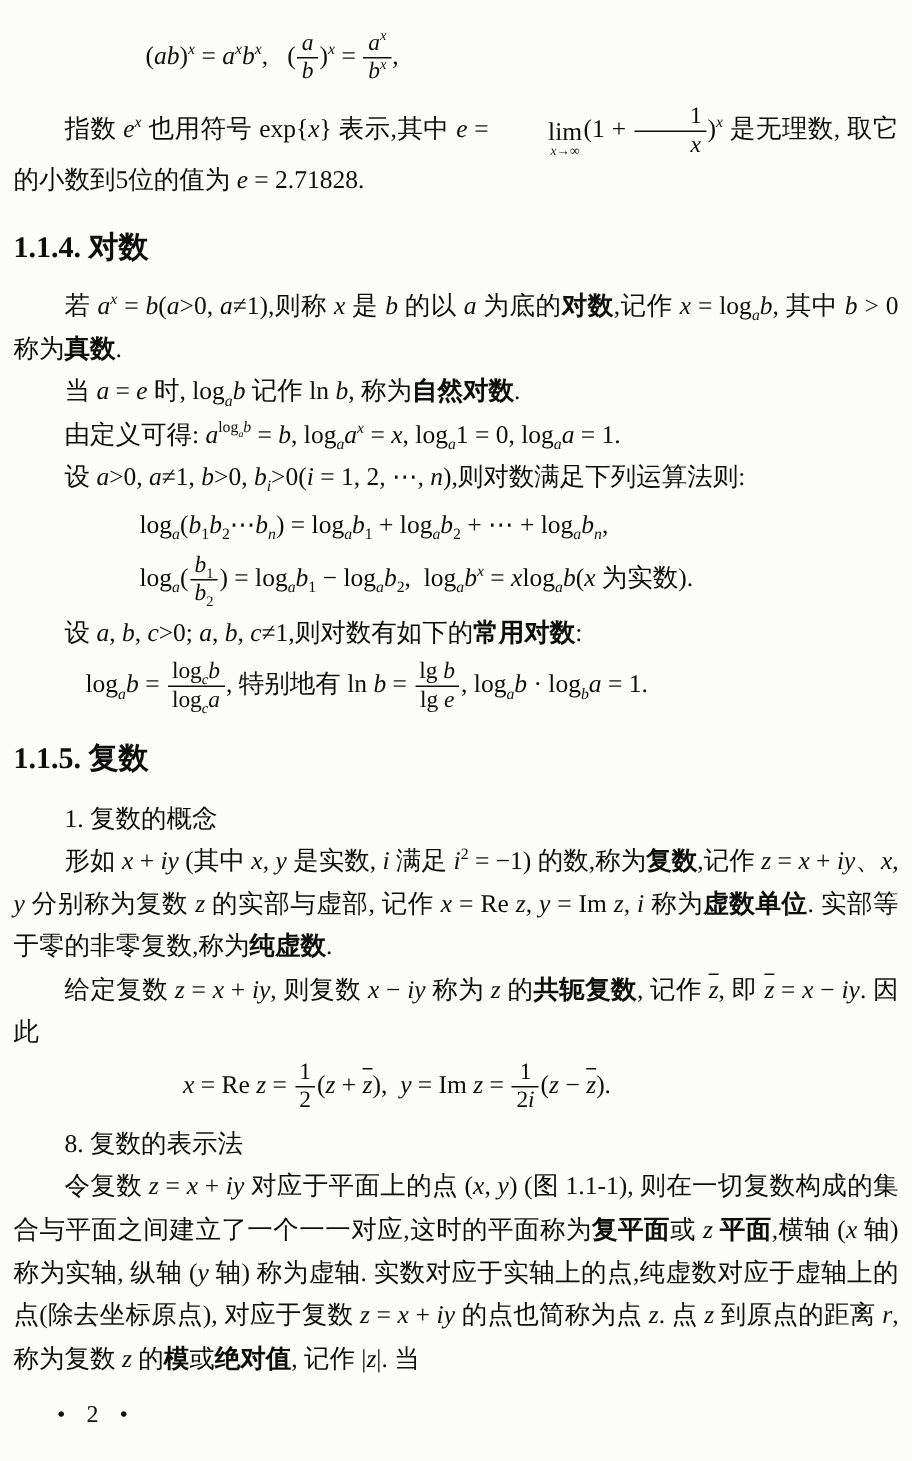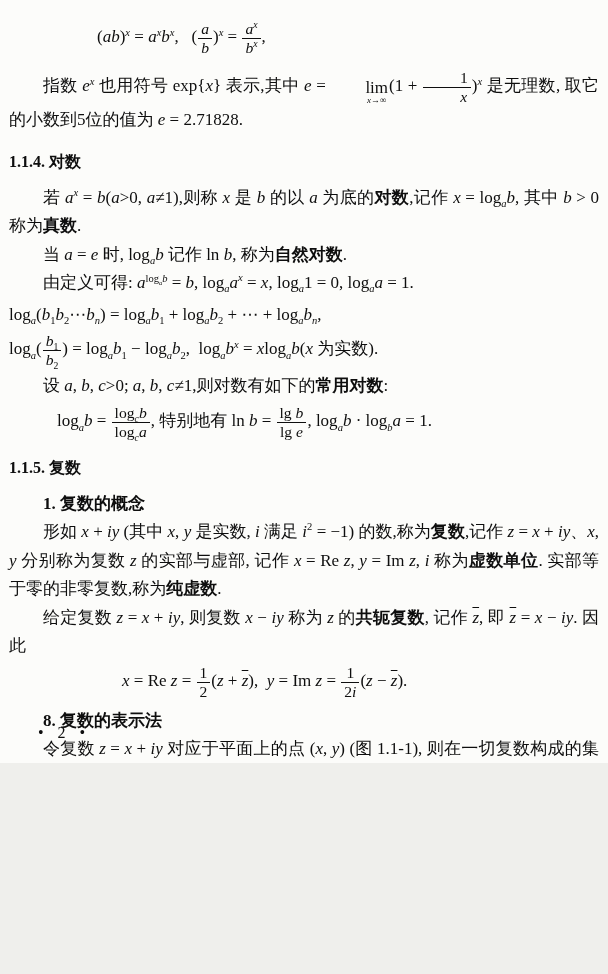--- a/index.html
+++ b/index.html
@@ -1,36 +1,36 @@
 <!DOCTYPE html>
 <html><head>
 <meta charset="utf-8">
 <style>
   * { margin:0; padding:0; box-sizing:border-box; }
   html,body { width:608px; background:#efefec; }
   .page {
     position:relative;
-    width:608px; height:763px;
+    width:608px; height:974px;
     background:#fcfcfa;
     color:#0e0e0e;
     font-family:"Liberation Serif","DejaVu Serif",serif;
     font-size:17px;
     line-height:1.68;
     padding:16px 9px 0 9px;
     overflow:hidden;
   }
   .para { text-align:justify; text-indent:2em; }
   .h {
-    font-size:16px; font-weight:bold;
+    font-size:20px; font-weight:bold;
     margin:14px 0 8px 0;
   }
-  .sub { font-weight:bold; }
+  .sub { font-weight:normal; }
   .formula { text-indent:0; margin:3px 0; }
   .f-pow   { margin:4px 0 12px 88px; }
-  .f-ind   { }
+  .f-ind   { margin-left:84px; }
   .f-base  { margin-left:48px; margin-bottom:10px;font-family:Liberation Serif, serif; }
   .f-reim  { margin-left:113px; margin-bottom:6px; }
   sup, sub { font-size:0.62em; line-height:0; }
   .it   { font-style:italic; }
   .bold { font-weight:bold; }
   .olin { text-decoration:overline; }
   .frac {
     display:inline-block; vertical-align:middle;
     text-align:center; font-size:0.92em; line-height:1.15;
     margin:0 1px;
@@ -55,20 +55,21 @@
 
   <div class="formula f-pow">(<span class="it">ab</span>)<sup><span class="it">x</span></sup> = <span class="it">a</span><sup><span class="it">x</span></sup><span class="it">b</span><sup><span class="it">x</span></sup>,&nbsp;&nbsp; (<span class="frac"><span class="fn"><span class="it">a</span></span><span class="fd"><span class="it">b</span></span></span>)<sup><span class="it">x</span></sup> = <span class="frac"><span class="fn"><span class="it">a</span><sup><span class="it">x</span></sup></span><span class="fd"><span class="it">b</span><sup><span class="it">x</span></sup></span></span>,</div>
 
   <p class="para">指数 <span class="it">e</span><sup><span class="it">x</span></sup> 也用符号 exp{<span class="it">x</span>} 表示,其中 <span class="it">e</span> = <span class="lim"><span class="limtop">lim</span><span class="limsub"><span class="it">x</span>→∞</span></span>(1 + <span class="frac"><span class="fn">1</span><span class="fd"><span class="it">x</span></span></span>)<sup><span class="it">x</span></sup> 是无理数, 取它的小数到5位的值为 <span class="it">e</span> = 2.71828.</p>
 
   <h2 class="h">1.1.4. 对数</h2>
 
   <p class="para">若 <span class="it">a</span><sup><span class="it">x</span></sup> = <span class="it">b</span>(<span class="it">a</span>&gt;0, <span class="it">a</span>≠1),则称 <span class="it">x</span> 是 <span class="it">b</span> 的以 <span class="it">a</span> 为底的<span class="bold">对数</span>,记作 <span class="it">x</span> = log<sub><span class="it">a</span></sub><span class="it">b</span>, 其中 <span class="it">b</span> &gt; 0 称为<span class="bold">真数</span>.</p>
   <p class="para">当 <span class="it">a</span> = <span class="it">e</span> 时, log<sub><span class="it">a</span></sub><span class="it">b</span> 记作 ln <span class="it">b</span>, 称为<span class="bold">自然对数</span>.</p>
   <p class="para">由定义可得: <span class="it">a</span><sup>log<sub><span class="it">a</span></sub><span class="it">b</span></sup> = <span class="it">b</span>, log<sub><span class="it">a</span></sub><span class="it">a</span><sup><span class="it">x</span></sup> = <span class="it">x</span>, log<sub><span class="it">a</span></sub>1 = 0, log<sub><span class="it">a</span></sub><span class="it">a</span> = 1.</p>
+  <p class="para">设 <span class="it">a</span>&gt;0, <span class="it">a</span>≠1, <span class="it">b</span>&gt;0, <span class="it">b</span><sub><span class="it">i</span></sub>&gt;0(<span class="it">i</span> = 1, 2, ⋯, <span class="it">n</span>),则对数满足下列运算法则:</p>
 
   <div class="formula f-ind">log<sub><span class="it">a</span></sub>(<span class="it">b</span><sub>1</sub><span class="it">b</span><sub>2</sub>⋯<span class="it">b</span><sub><span class="it">n</span></sub>) = log<sub><span class="it">a</span></sub><span class="it">b</span><sub>1</sub> + log<sub><span class="it">a</span></sub><span class="it">b</span><sub>2</sub> + ⋯ + log<sub><span class="it">a</span></sub><span class="it">b</span><sub><span class="it">n</span></sub>,</div>
   <div class="formula f-ind">log<sub><span class="it">a</span></sub>(<span class="frac"><span class="fn"><span class="it">b</span><sub>1</sub></span><span class="fd"><span class="it">b</span><sub>2</sub></span></span>) = log<sub><span class="it">a</span></sub><span class="it">b</span><sub>1</sub> − log<sub><span class="it">a</span></sub><span class="it">b</span><sub>2</sub>,&nbsp; log<sub><span class="it">a</span></sub><span class="it">b</span><sup><span class="it">x</span></sup> = <span class="it">x</span>log<sub><span class="it">a</span></sub><span class="it">b</span>(<span class="it">x</span> 为实数).</div>
 
   <p class="para">设 <span class="it">a</span>, <span class="it">b</span>, <span class="it">c</span>&gt;0; <span class="it">a</span>, <span class="it">b</span>, <span class="it">c</span>≠1,则对数有如下的<span class="bold">常用对数</span>:</p>
   <div class="formula f-base">log<sub><span class="it">a</span></sub><span class="it">b</span> = <span class="frac"><span class="fn">log<sub><span class="it">c</span></sub><span class="it">b</span></span><span class="fd">log<sub><span class="it">c</span></sub><span class="it">a</span></span></span>, 特别地有 ln <span class="it">b</span> = <span class="frac"><span class="fn">lg <span class="it">b</span></span><span class="fd">lg <span class="it">e</span></span></span>, log<sub><span class="it">a</span></sub><span class="it">b</span> · log<sub><span class="it">b</span></sub><span class="it">a</span> = 1.</div>
 
   <h2 class="h">1.1.5. 复数</h2>
 
   <p class="para sub">1. 复数的概念</p>

